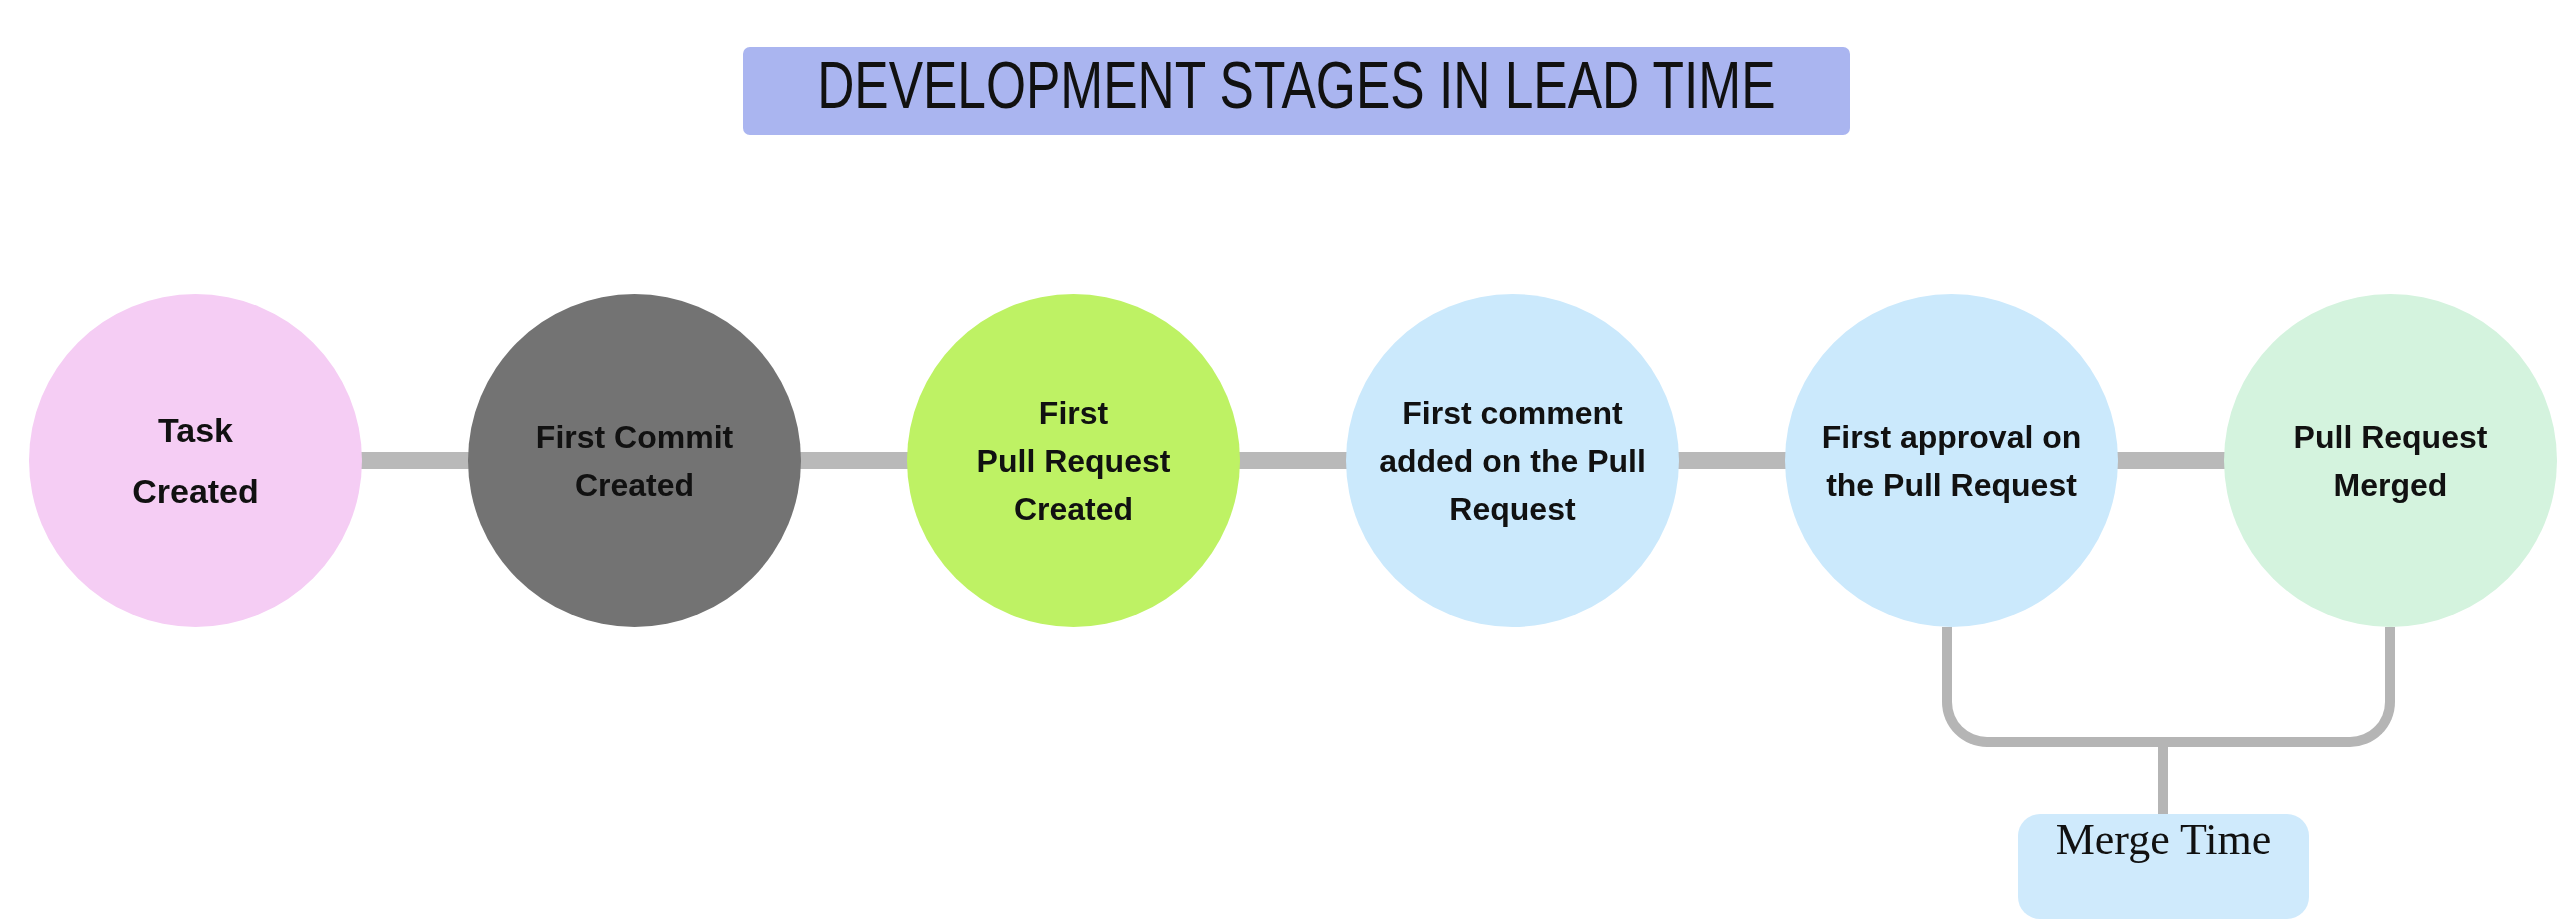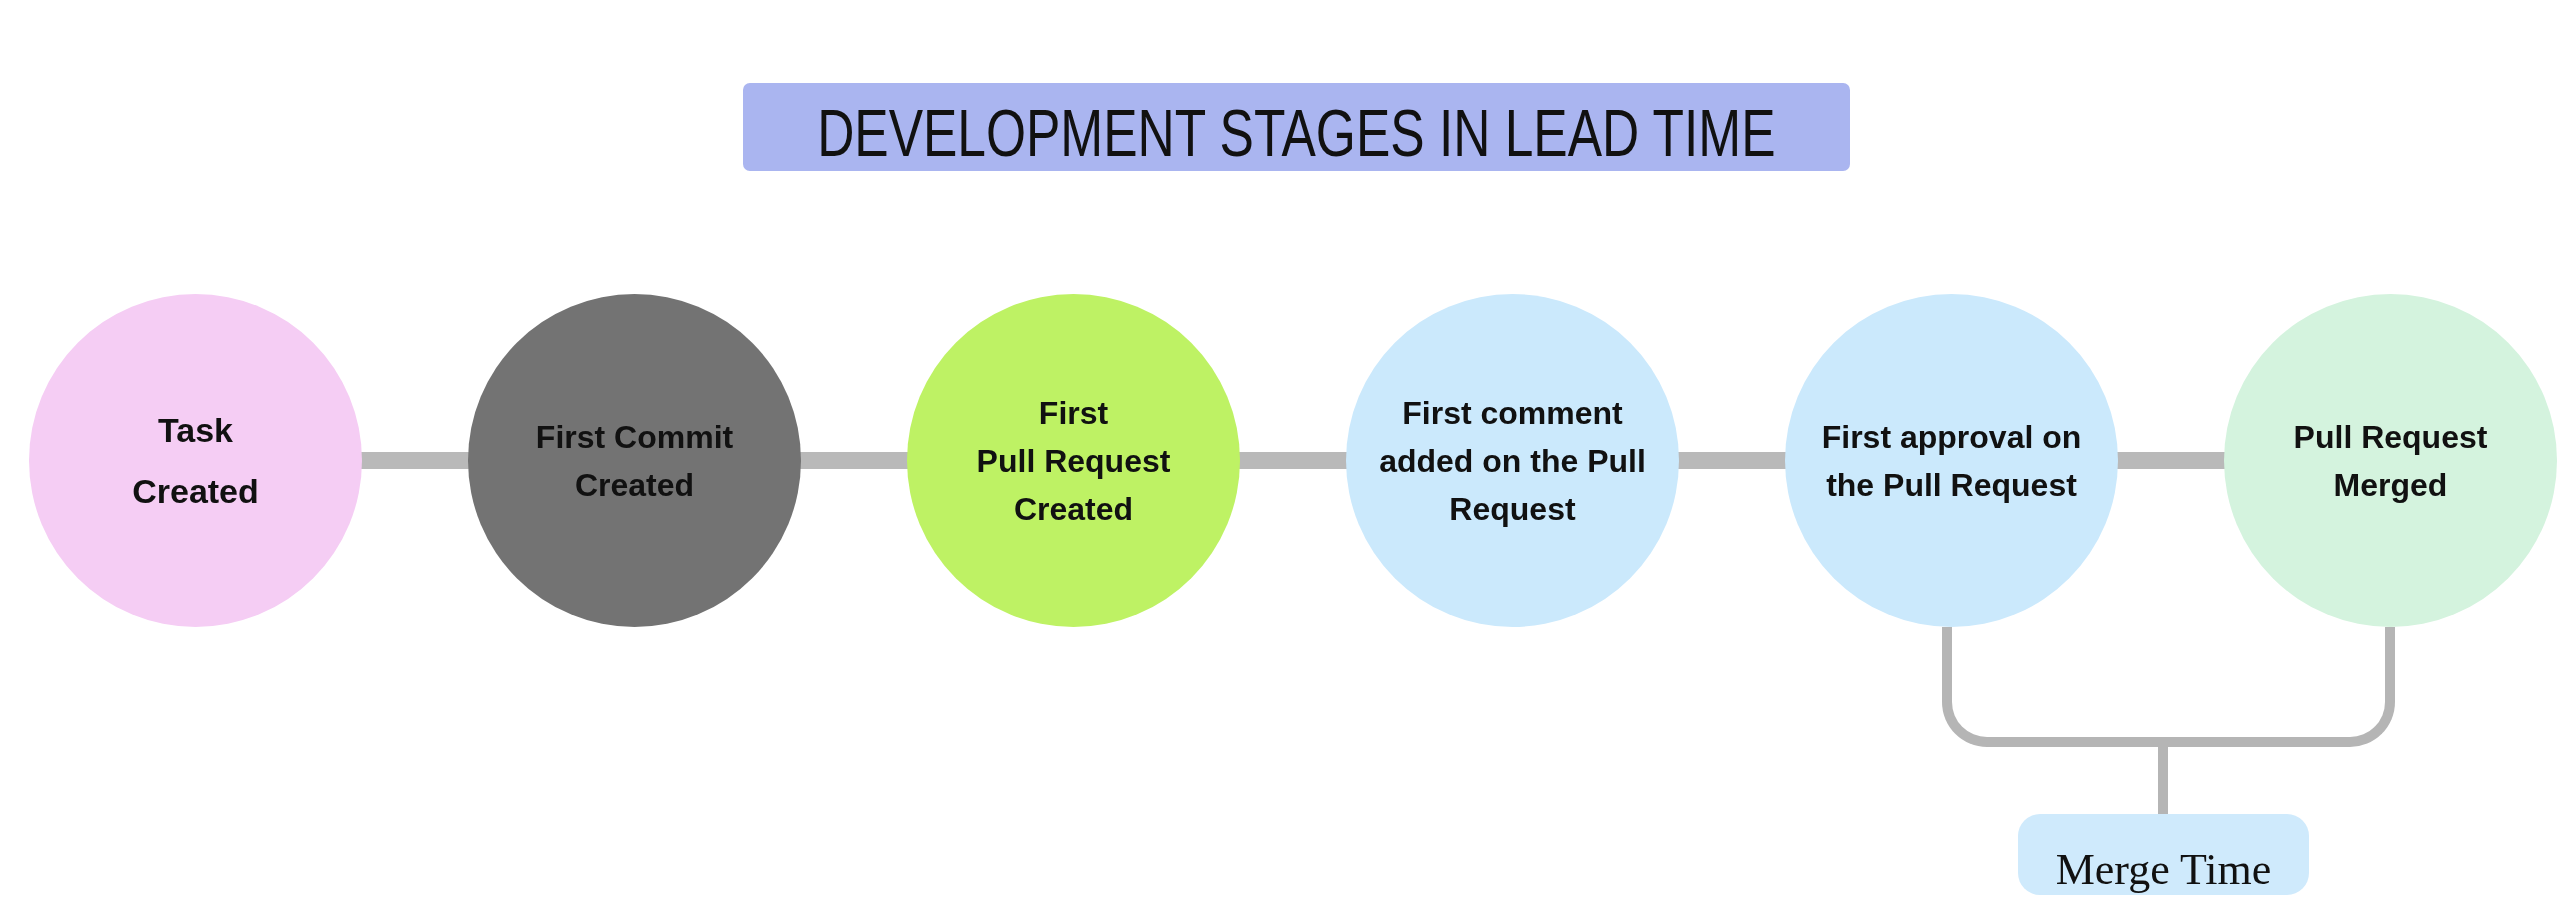--- a/index.html
+++ b/index.html
@@ -8,21 +8,21 @@
     width:2576px;height:923px;
     background:#ffffff;
     overflow:hidden;
     font-family:"Liberation Sans", sans-serif;
     color:#111111;
   }
   
   .title-box{
     position:absolute;left:743px;top:47px;width:1107px;height:88px;
     border-radius:6.9px;
-    display:flex;align-items:flex-end;justify-content:center;margin-top:36px;
+    display:flex;align-items:flex-start;justify-content:center;
   }
   .title-box span{
     font-size:66px;font-weight:400;color:#111111;
     white-space:nowrap;
     transform:scaleX(0.78);
     transform-origin:center;
     letter-spacing:0px;
   }
   
   .connector{
@@ -56,23 +56,23 @@
     border-bottom-right-radius:45px;
     box-sizing:border-box;
     z-index:0;
   }
   .bracket-stem{
     position:absolute;left:2158px;top:747px;width:10.3px;height:67px;
     background:#b5b5b5;z-index:0;
   }
   
   .merge-box{
-    position:absolute;left:2018px;top:814px;width:291px;height:81px;
+    position:absolute;left:2018px;top:814px;width:291px;height:105px;
     border-radius:22px;
-    display:flex;align-items:flex-end;justify-content:center;
+    display:flex;align-items:flex-start;justify-content:center;
     z-index:1;
   }
   .merge-box span{
     font-family:cursive;
     font-size:44px;font-weight:400;color:#111111;white-space:nowrap;
   }
 </style>
 </head>
 <body>
 

